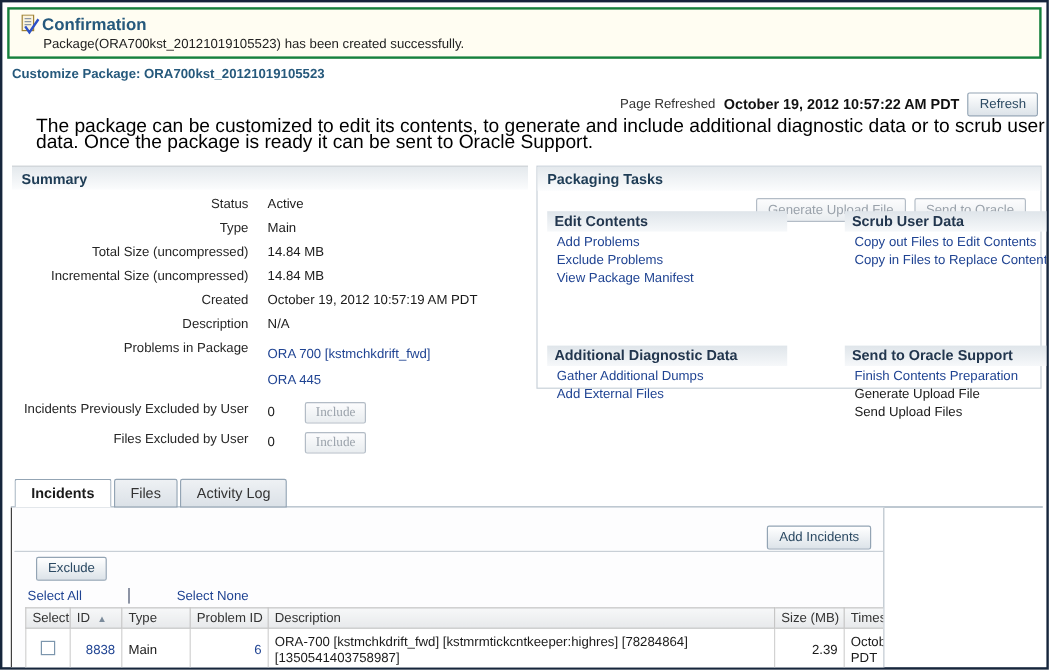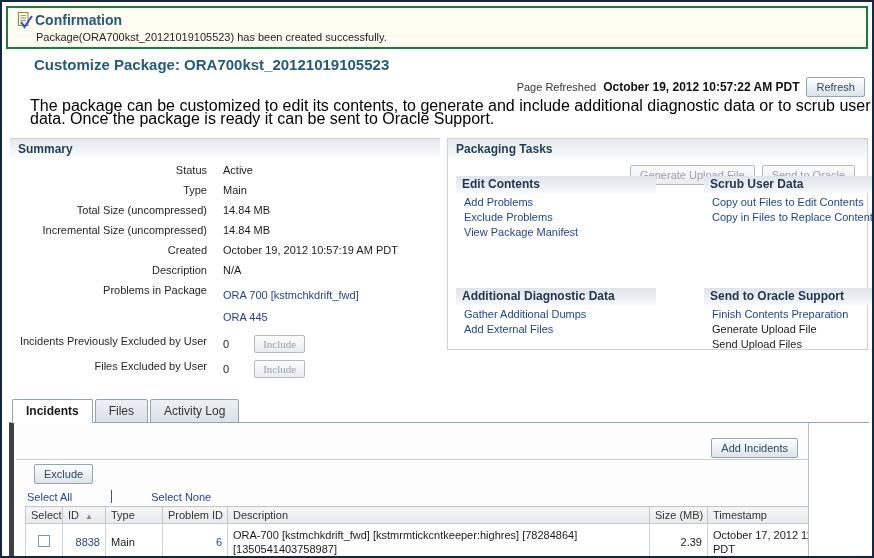--- a/index.html
+++ b/index.html
@@ -16,21 +16,21 @@
   }
   .confirm-icon { position:absolute; left:9px; top:4px; }
   .confirm-title {
     position:absolute; left:27px; top:4px;
     font-size:14px; font-weight:bold; color:#26597c;
   }
   .confirm-msg { position:absolute; left:28px; top:23px; font-size:11px; color:#222; }
   
   .page-title {
     position:absolute; left:8px; top:54px;
-    font-size:15px; font-weight:bold; color:#26597c;margin-left:24px;
+    font-size:11px; font-weight:bold; color:#26597c;
   }
   .refresh-row {
     position:absolute; right:7px; top:75px;
     display:flex; align-items:center; gap:7px;
   }
   .refresh-label { font-size:11px; color:#333; }
   .refresh-value { font-size:12px; font-weight:bold; color:#111; }
   .intro {
     position:absolute; left:8px; top:97px; width:858px;
     font-size:16px; line-height:13px; color:#000;margin-left:20px;
@@ -56,21 +56,21 @@
   .summary table { border-collapse:collapse; margin-top:2px; }
   .summary td { font-size:11px; vertical-align:top; }
   .sum-label { width:197px; text-align:right; color:#262626; padding:4px 0 0; height:20px; }
   .sum-value { padding:4px 0 0 16px; color:#1a1a1a; }
   .sum-link { color:#1f4392; text-decoration:none; display:inline-block; }
   .prob-line { line-height:22px; }
   .inc-row td { padding-top:7px; }
   .inc-btn { margin-left:22px; padding:2px 8px;font-family:Liberation Serif, serif; }
   
   .packbox {
-    position:absolute; left:445px; top:136px; width:421px; height:212px;
+    position:absolute; left:445px; top:136px; width:421px; height:186px;
     border:1px solid #c9d1d9; background:#fff;
   }
   .packbox .section-hdr { border-top:none; }
   .pack-buttons { position:absolute; right:12px; top:26px; display:flex; gap:7px; }
   .pack-grid {
     position:absolute; left:8px; top:37px;
     display:grid; grid-template-columns:200px 200px; column-gap:6px; row-gap:6px;gap:48px;
   }
   .subsec-hdr {
     height:17px; padding:1px 6px 0; font-size:12px; font-weight:bold; color:#22364e;
@@ -83,22 +83,22 @@
   
   .tabline { position:absolute; left:7px; top:420px; width:860px; height:1px; background:#93a4b4; }
   .tabs { position:absolute; left:10px; top:397px; display:flex; gap:2px; z-index:2; }
   .tab {
     height:24px; padding:4px 13px 0; font-size:12px; color:#333;
     border:1px solid #93a4b4; border-radius:2px 2px 0 0;
     background:linear-gradient(#eef1f4,#dbe1e7); cursor:pointer;
   }
   .tab.active { background:#fff; font-weight:bold; color:#1a1a1a; border-bottom:1px solid #fff; }
   .tabcontent {
-    position:absolute; left:7px; top:421px; width:800px; height:135px;
-    border-left:5px solid #404040; border-right:1px solid #b9c2cb;
+    position:absolute; left:7px; top:421px; width:728px; height:135px;
+    border-left:1px solid #404040; border-right:1px solid #b9c2cb;
     background:#fdfdfe; overflow:hidden;
   }
   .add-btns { position:absolute; right:10px; top:15px; display:flex; gap:7px; }
   .content-sep { position:absolute; left:2px; top:36px; width:856px; height:1px; background:#c8cfd6; }
   .exclude-btn { position:absolute; left:20px; top:41px; }
   .select-links { position:absolute; left:13px; top:67px; display:flex; align-items:center; font-size:11px;gap:29px; }
   .select-links a { color:#1f4392; text-decoration:none; }
   .sel-divider { display:inline-block; width:1px; height:13px; background:#44506a; margin:0 10px; }
   
   .inc-table {

